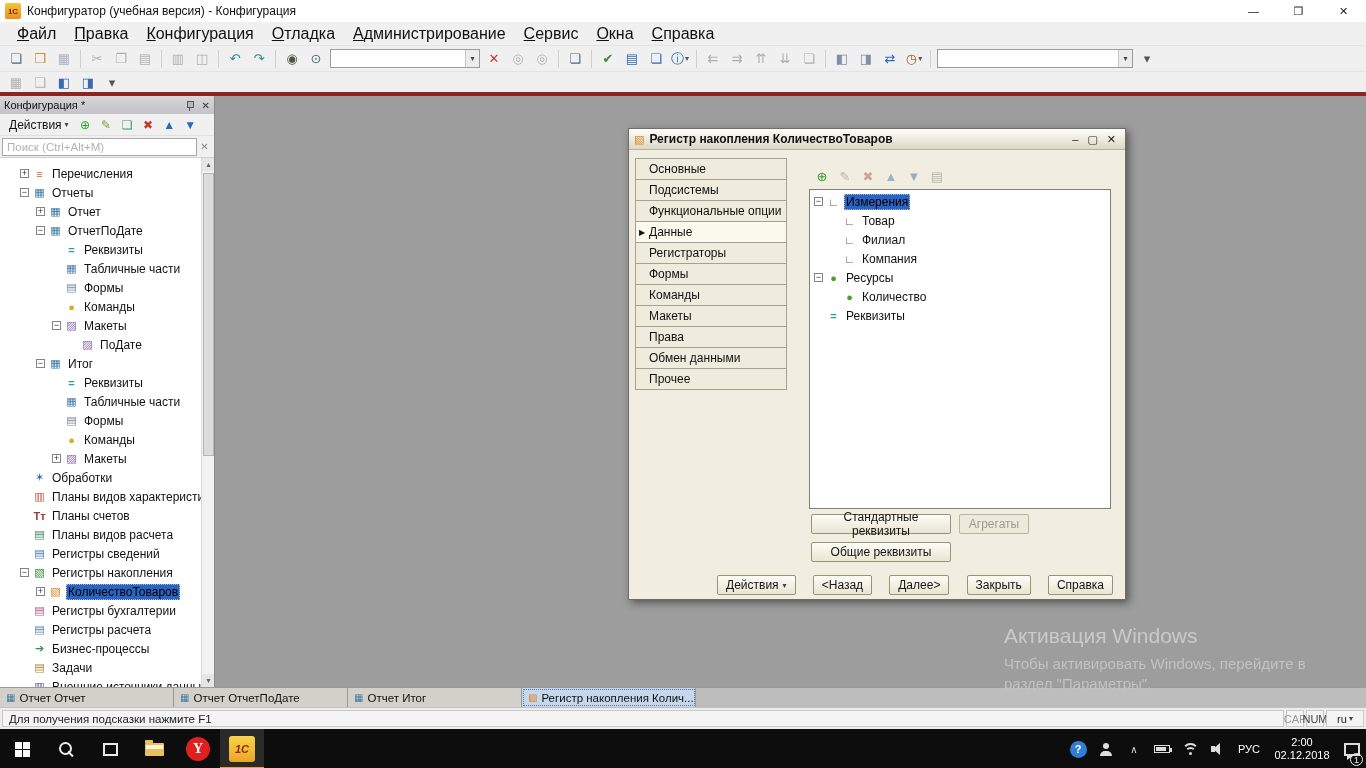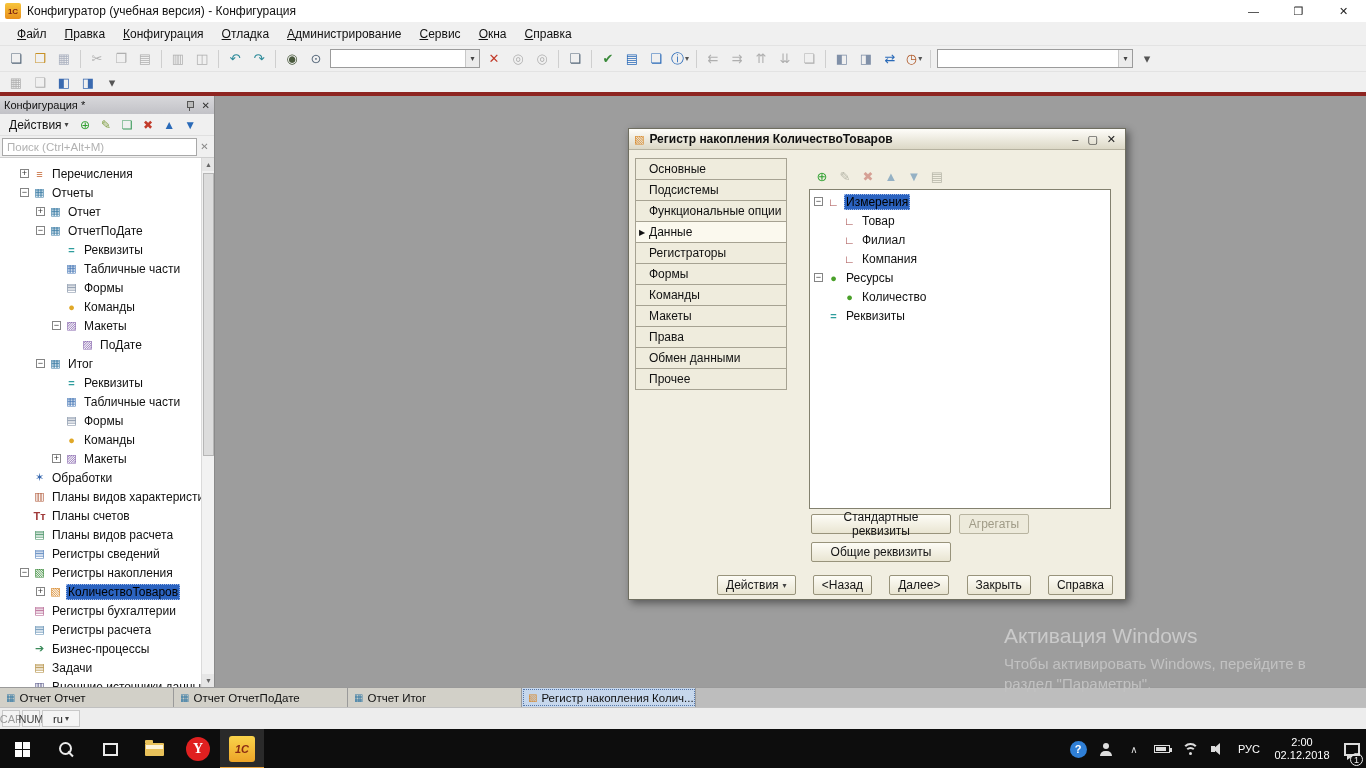--- a/index.html
+++ b/index.html
@@ -8,21 +8,21 @@
 
 
 .titlebar{height:22px;background:#fff;display:flex;align-items:center;padding-left:5px;}
 .app-icon{width:16px;height:16px;background:linear-gradient(#f7c53d,#e8901c);color:#7a1f12;font-weight:bold;font-size:8px;display:flex;align-items:center;justify-content:center;border-radius:2px;margin-right:6px;}
 .title-text{font-size:12px;}
 .win-controls{margin-left:auto;display:flex;}
 .wc{width:45px;height:22px;display:flex;align-items:center;justify-content:center;font-size:11px;color:#222;}
 
 
 .menubar{height:24px;background:#f0f0f0;display:flex;align-items:center;padding-left:8px;border-bottom:1px solid #e3e3e3;}
-.menu-item{padding:3px 9px;font-size:12px;}
+.menu-item{padding:3px 9px;font-size:16px;}
 .toolbar{background:#f0f0f0;display:flex;align-items:center;padding-left:4px;}
 .row1{height:26px;border-bottom:1px solid #e3e3e3;}
 .row2{height:20px;}
 .tb-btn{min-width:22px;height:22px;display:inline-flex;align-items:center;justify-content:center;margin:0 1px;border-radius:2px;}
 .row2 .tb-btn{height:18px;}
 .tb-glyph{font-size:13px;line-height:1;}
 .tb-dd{font-size:8px;color:#555;margin-left:1px;}
 .tb-sep{width:1px;height:18px;background:#cfcfcf;margin:0 4px;}
 .tb-combo{display:inline-flex;align-items:stretch;height:19px;background:#fff;border:1px solid #9b9b9b;margin:0 2px;}
 .tb-combo input{border:0;outline:none;flex:1;font:11.5px "Liberation Sans","DejaVu Sans",sans-serif;padding:0 3px;min-width:0;background:transparent;}
@@ -631,20 +631,21 @@
         <span class="mdi-icon" style="color: rgb(58, 124, 165);">▦</span>
         <span class="mdi-label">Отчет Итог</span>
       </div>
       <div class="mdi-tab active">
         <span class="mdi-icon" style="color: rgb(216, 136, 42);">▧</span>
         <span class="mdi-label">Регистр накопления Колич...</span>
       </div>
     </div>
 
   <div class="statusbar">
+    <div class="sb-hint">Для получения подсказки нажмите F1</div>
     <div class="sb-ind dim">CAP</div>
     <div class="sb-ind">NUM</div>
     <div class="sb-ind lang">
       <span>ru</span>
       <span class="dd">▾</span>
     </div>
   </div>
 
   <div class="taskbar">
     <span class="tb-slot">

